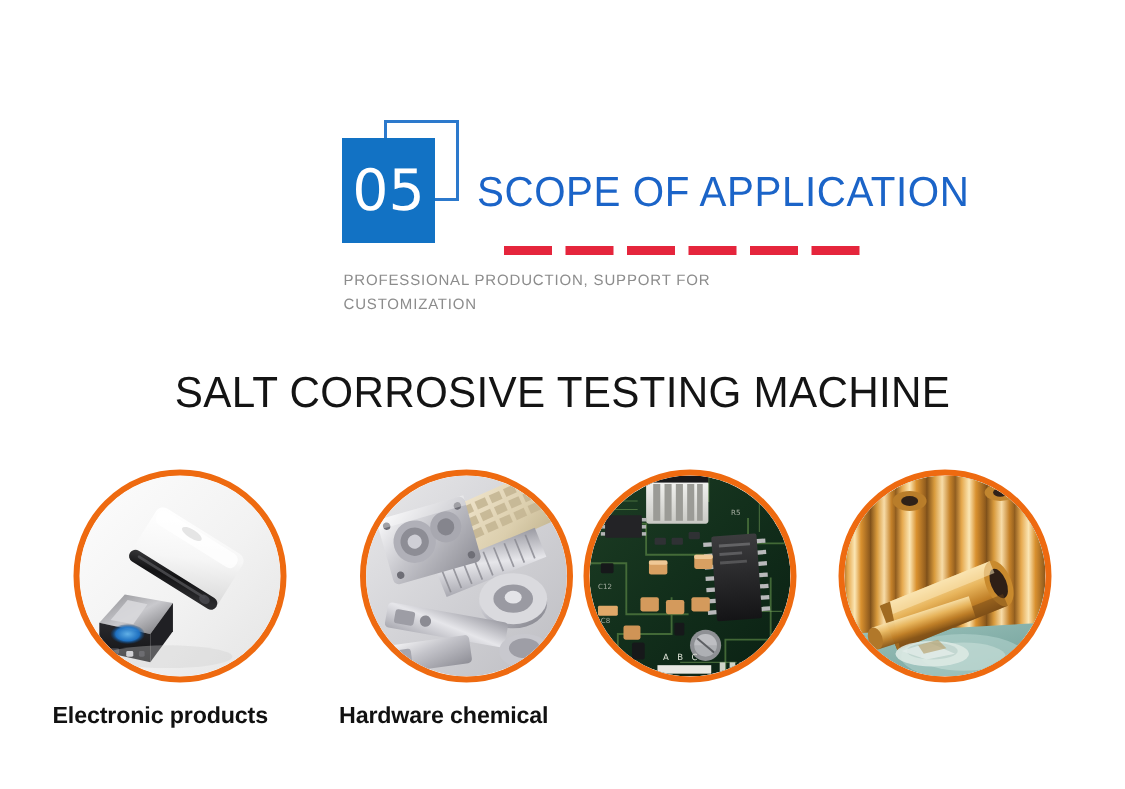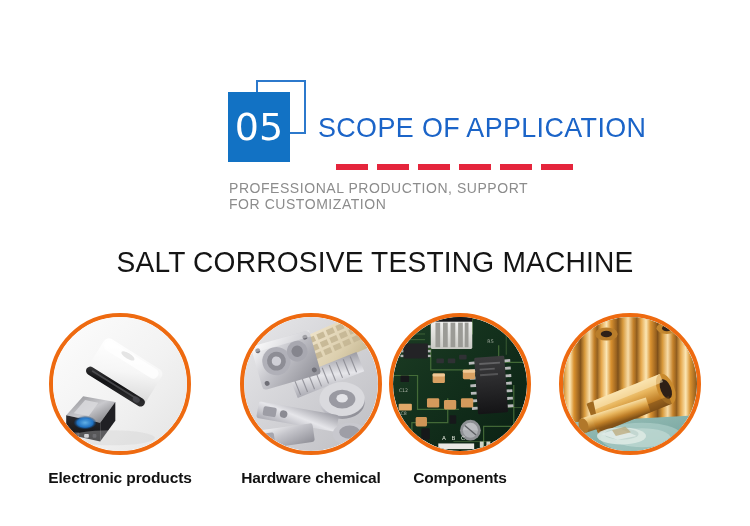--- a/index.html
+++ b/index.html
@@ -38,21 +38,21 @@
     font-family: "Liberation Sans Narrow", "Liberation Sans", sans-serif;
     white-space: nowrap; font-weight: 400;
     transform: scaleX(0.96); transform-origin: left center;
   }
 
   .dashes { position: absolute; left: 336px; top: 164px; display: flex; gap: 9px; }
   .dash { width: 32px; height: 6px; background: #E5253C; }
 
   .subtitle {
     position: absolute; left: 229px; top: 180px;
-    font-size: 14px; color: #8C8C8C; letter-spacing: 0.55px;
+    font-size: 10px; color: #8C8C8C; letter-spacing: 0.55px;
     line-height: 16px; width: 300px;
     font-family: "Liberation Sans Narrow", "Liberation Sans", sans-serif;
   }
 
   .machine-title {
     position: absolute; left: 0; top: 246px; width: 750px;
     text-align: center; font-size: 29px; color: #141414;
     letter-spacing: 0.2px; white-space: nowrap;
     font-family: "Liberation Sans Narrow", "Liberation Sans", sans-serif;
     transform: scaleX(0.97);
@@ -67,21 +67,21 @@
   .card-3 { left: 559px; }
 
   .circle {
     position: relative; width: 142px; height: 142px; border-radius: 50%;
     border: 4px solid #EE6A10; overflow: hidden; background: #ffffff;
   }
   .circle-inner { position: absolute; inset: 0; border-radius: 50%; overflow: hidden; }
   .circle-inner svg { display: block; width: 100%; height: 100%; }
 
   .caption {
-    margin-top: 14px; text-align: center; font-size: 15.5px;
+    margin-top: 14px; text-align: left; font-size: 15.5px;
     color: #111111; font-weight: bold; white-space: nowrap;
     font-family: "Liberation Sans", sans-serif; letter-spacing: -0.1px;
   }
   .caption.wide { margin-left: -14px; margin-right: -14px; }
 </style>
 </head>
 <body>
 
 <div class="header">
 
@@ -420,21 +420,20 @@
           </g>
           <g fill="#cfd3c8">
             <rect x="92" y="132" width="4" height="8"></rect>
               <rect x="99" y="132" width="4" height="8"></rect>
             <rect x="106" y="132" width="4" height="8"></rect>
               <rect x="113" y="132" width="4" height="8"></rect>
           </g>
         </svg>
       </div>
     </div>
-    <div class="caption">Components</div>
   </div>
 
   <div class="card card-3">
     <div class="circle">
       <div class="circle-inner">
         <svg viewBox="0 0 142 142" preserveAspectRatio="none">
           <defs>
             <linearGradient id="m-floor" x1="0" y1="0" x2="1" y2="1">
               <stop offset="0" stop-color="#9ec4bd"></stop>
               <stop offset="1" stop-color="#6f9e98"></stop>

